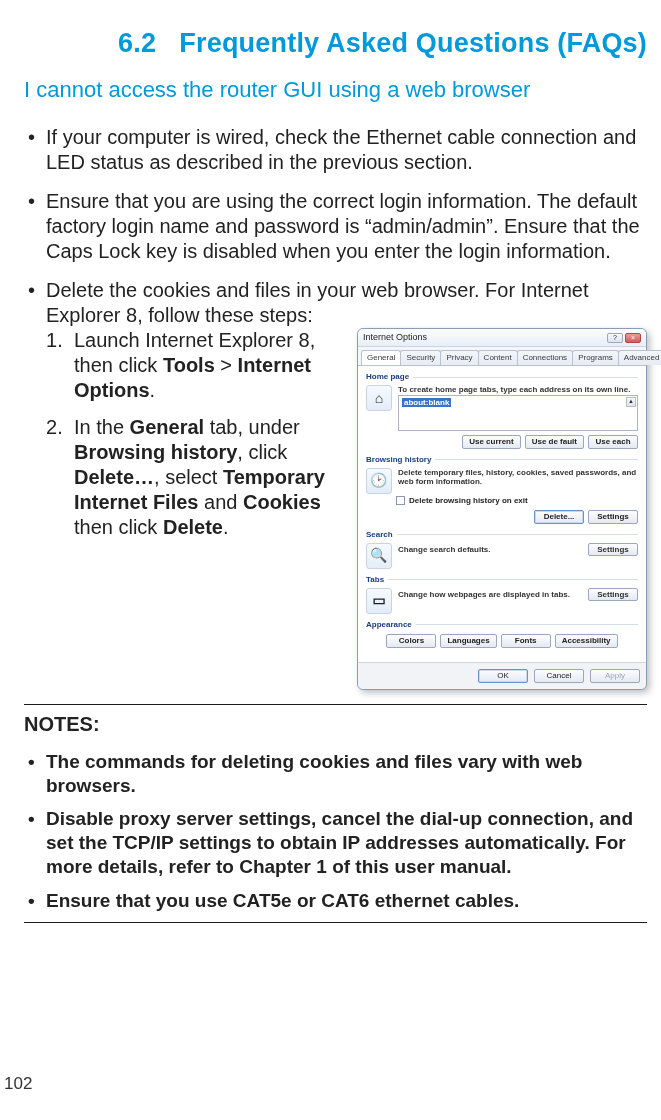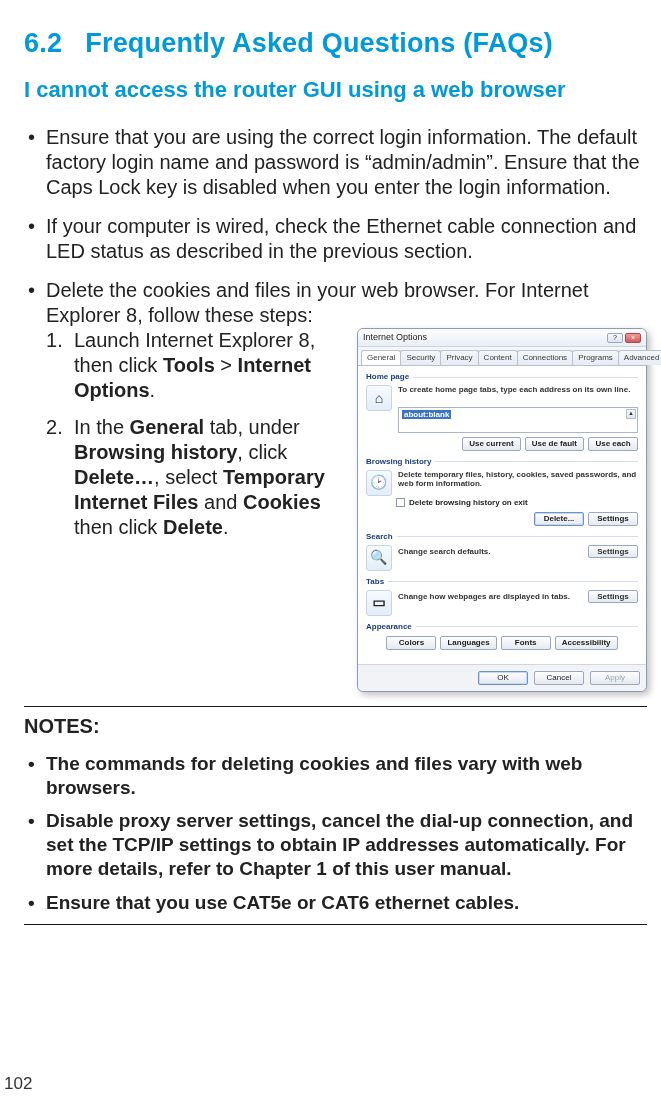--- a/index.html
+++ b/index.html
@@ -11,24 +11,25 @@
     background: #fff;
     position: relative;
     padding: 28px 14px 0 24px;
   }
   .h1 {
     color: #0099d9;
     font-weight: 700;
     font-size: 27px;
     letter-spacing: 0.2px;
     margin-bottom: 18px;
+    text-align: right;
   }
   .h2 {
     color: #0099d9;
-    font-weight: 700;
+    font-weight: 400;
     font-size: 22px;
     margin-bottom: 22px;
   }
   ul.main { list-style: none; }
   ul.main > li {
     font-size: 20px;
     line-height: 1.25;
     margin-bottom: 14px;
     padding-left: 22px;
     position: relative;
@@ -141,23 +142,23 @@
   .gicon {
     width: 26px; height: 26px;
     border: 1px solid #c9d3e2;
     border-radius: 3px;
     background: linear-gradient(#f6faff,#e3edf8);
     display:flex; align-items:center; justify-content:center;
     font-size: 14px;
   }
   .gtext { flex: 1; font-size: 8px; color: #333; line-height: 1.2; }
   .addr {
-    margin-top: 12px;
+    margin-top: 0;
     border: 1px solid #aab5c8;
-    height: 26px;
+    height: 36px;
     padding: 2px 3px;
     font-size: 8px;
     position: relative;
   }
   .addrsel {
     background: #3a74c4;
     color: #fff;
     padding: 0 2px;
     display: inline-block;
   }
@@ -253,22 +254,22 @@
 </head>
 <body>
 
 <div class="h1">
   <span>6.2</span>&nbsp;&nbsp;&nbsp;<span>Frequently Asked Questions (FAQs)</span>
 </div>
 
 <div class="h2">I cannot access the router GUI using a web browser</div>
 
 <ul class="main">
+  <li>If your computer is wired, check the Ethernet cable connection and LED status as described in the previous section.</li>
   <li>Ensure that you are using the correct login information. The default factory login name and password is “admin/admin”. Ensure that the Caps Lock key is disabled when you enter the login information.</li>
-  <li>If your computer is wired, check the Ethernet cable connection and LED status as described in the previous section.</li>
   <li>
     <span>Delete the cookies and files in your web browser. For Internet Explorer 8, follow these steps:</span>
     <div class="steps-row">
       <ol class="steps">
         <li>
           <span>Launch Internet Explorer 8, then click </span><span class="b">Tools</span><span> &gt; </span><span class="b">Internet Options</span><span>.</span>
         </li>
         <li>
           <span>In the </span><span class="b">General</span><span> tab, under </span><span class="b">Browsing history</span><span>, click </span><span class="b">Delete…</span><span>, select </span><span class="b">Temporary Internet Files</span><span> and </span><span class="b">Cookies</span><span> then click </span><span class="b">Delete</span><span>.</span>
         </li>

